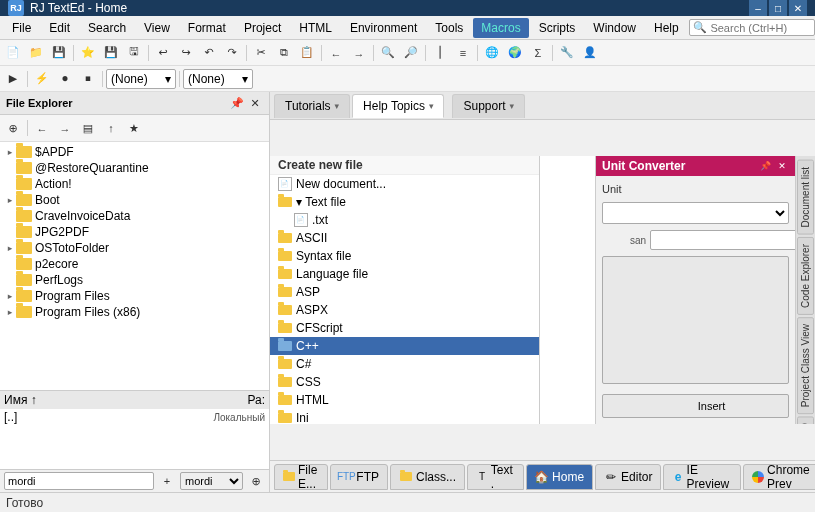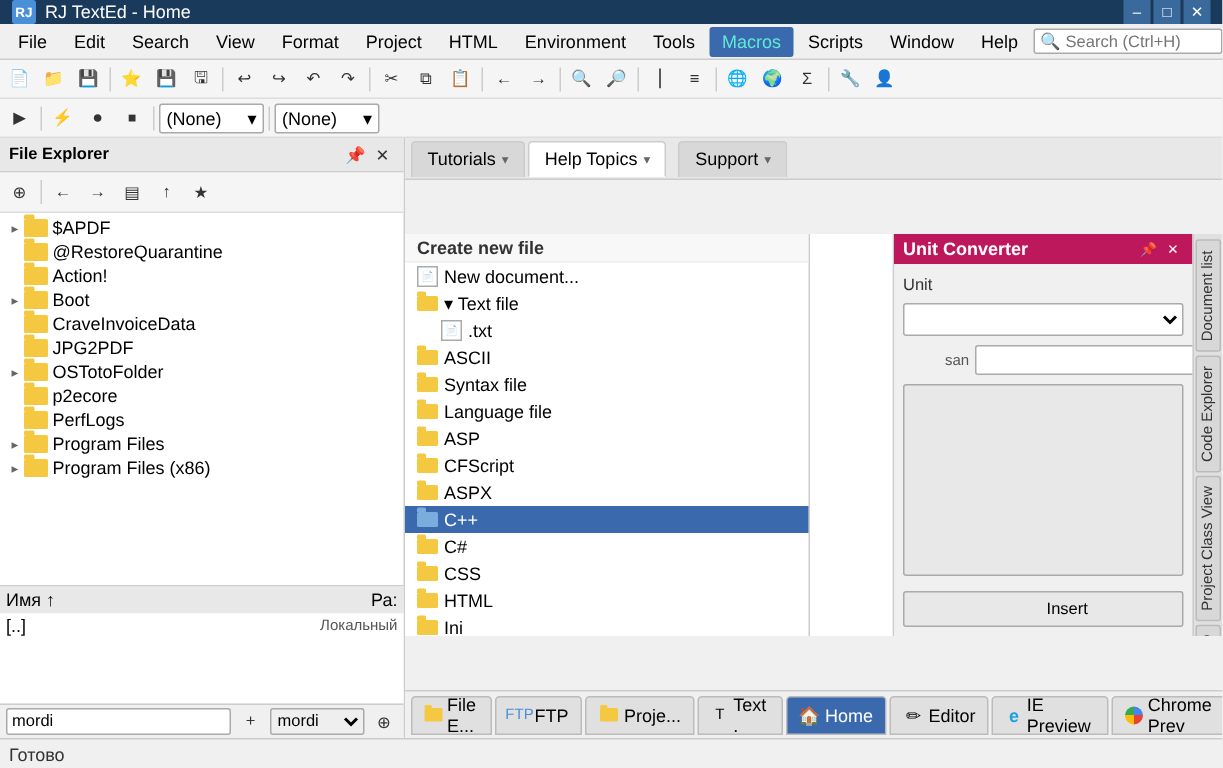--- a/index.html
+++ b/index.html
@@ -339,25 +339,25 @@
           <div class="file-list-item">
             <span class="folder-sm"></span>
             <span>Language file</span>
           </div>
           <div class="file-list-item">
             <span class="folder-sm"></span>
             <span>ASP</span>
           </div>
           <div class="file-list-item">
             <span class="folder-sm"></span>
+            <span>ASPX</span>
+          </div>
+          <div class="file-list-item">
+            <span class="folder-sm"></span>
             <span>CFScript</span>
-          </div>
-          <div class="file-list-item">
-            <span class="folder-sm"></span>
-            <span>ASPX</span>
           </div>
           <div class="file-list-item selected">
             <span class="folder-sm"></span>
             <span>C++</span>
           </div>
           <div class="file-list-item">
             <span class="folder-sm"></span>
             <span>C#</span>
           </div>
           <div class="file-list-item">
@@ -428,21 +428,21 @@
         <span>File E...</span>
       </div>
       <div class="bottom-tab">
         <span class="bottom-tab-icon" style="font-size:10px; color:#4a90d9;">FTP</span>
         <span>FTP</span>
       </div>
       <div class="bottom-tab">
         <span class="bottom-tab-icon">
             <span class="tab-icon-folder"></span>
           </span>
-        <span>Proje...</span>
+        <span>Class...</span>
       </div>
       <div class="bottom-tab">
         <span class="bottom-tab-icon" style="font-size:10px;">T</span>
         <span>Text .</span>
       </div>
       <div class="bottom-tab active">
         <span class="bottom-tab-icon">🏠</span>
         <span>Home</span>
       </div>
       <div class="bottom-tab">

